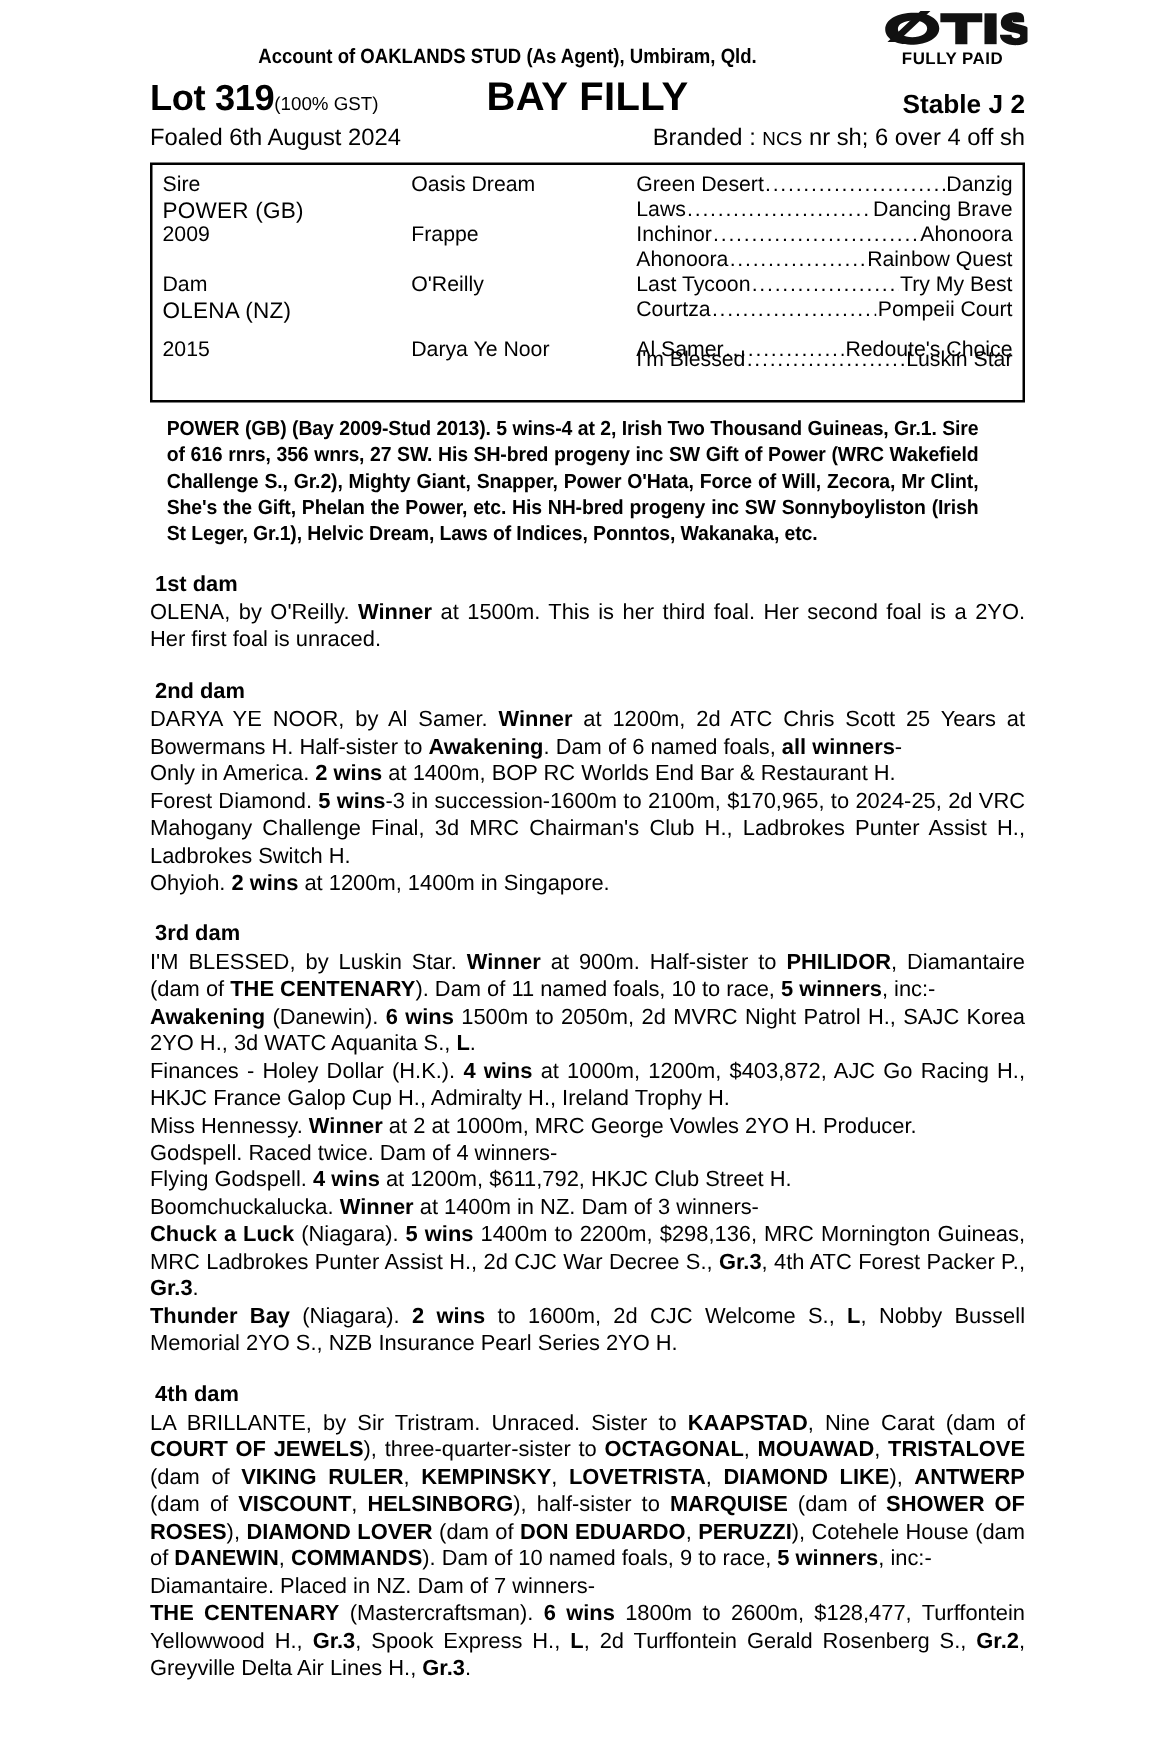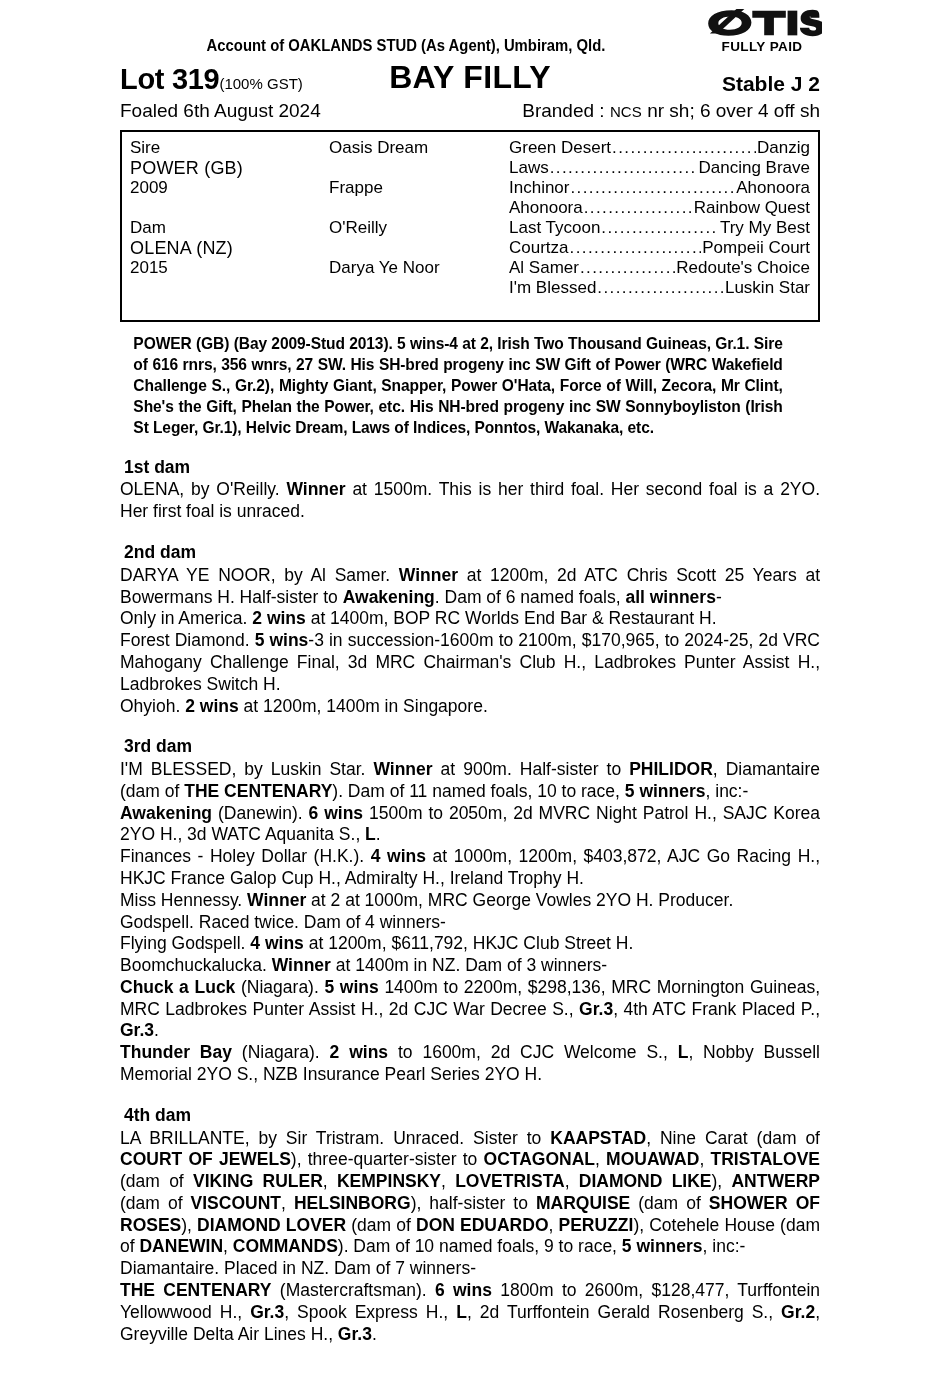--- a/index.html
+++ b/index.html
@@ -302,21 +302,21 @@
       </div>
       <div class="ped-row" style="top: 104px;">
         <div class="ped-c1 ped-bold">OLENA (NZ)</div>
         <div class="ped-c2"></div>
         <div class="ped-c3">
           <span class="gp-name">Courtza</span>
           <span class="gp-dots">........................................................................................................................</span>
           <span class="gp-sire">Pompeii Court</span>
         </div>
       </div>
-      <div class="ped-row" style="top: 124px;">
+      <div class="ped-row" style="top: 136px;">
         <div class="ped-c1">2015</div>
         <div class="ped-c2">Darya Ye Noor</div>
         <div class="ped-c3">
           <span class="gp-name">Al Samer</span>
           <span class="gp-dots">........................................................................................................................</span>
           <span class="gp-sire">Redoute's Choice</span>
         </div>
       </div>
       <div class="ped-row" style="top: 144px;">
         <div class="ped-c1"></div>
@@ -345,21 +345,21 @@
       </div>
       <div class="dam-sec">
         <div class="dam-head">3rd dam</div>
         <p class="ln lvl0"><span>I'M BLESSED, by Luskin Star. </span><b>Winner</b><span> at 900m. Half-sister to </span><b>PHILIDOR</b><span>, Diamantaire (dam of </span><b>THE CENTENARY</b><span>). Dam of 11 named foals, 10 to race, </span><b>5 winners</b><span>, inc:-</span></p>
         <p class="ln lvl1"><b>Awakening</b><span> (Danewin). </span><b>6 wins</b><span> 1500m to 2050m, 2d MVRC Night Patrol H., SAJC Korea 2YO H., 3d WATC Aquanita S., </span><b>L</b><span>.</span></p>
         <p class="ln lvl1"><span>Finances - Holey Dollar (H.K.). </span><b>4 wins</b><span> at 1000m, 1200m, $403,872, AJC Go Racing H., HKJC France Galop Cup H., Admiralty H., Ireland Trophy H.</span></p>
         <p class="ln lvl1"><span>Miss Hennessy. </span><b>Winner</b><span> at 2 at 1000m, MRC George Vowles 2YO H. Producer.</span></p>
         <p class="ln lvl1"><span>Godspell. Raced twice. Dam of 4 winners-</span></p>
         <p class="ln lvl2"><span>Flying Godspell. </span><b>4 wins</b><span> at 1200m, $611,792, HKJC Club Street H.</span></p>
         <p class="ln lvl2"><span>Boomchuckalucka. </span><b>Winner</b><span> at 1400m in NZ. Dam of 3 winners-</span></p>
-        <p class="ln lvl3"><b>Chuck a Luck</b><span> (Niagara). </span><b>5 wins</b><span> 1400m to 2200m, $298,136, MRC Mornington Guineas, MRC Ladbrokes Punter Assist H., 2d CJC War Decree S., </span><b>Gr.3</b><span>, 4th ATC Frank Placed P., </span><b>Gr.3</b><span>.</span></p>
+        <p class="ln lvl3"><b>Chuck a Luck</b><span> (Niagara). </span><b>5 wins</b><span> 1400m to 2200m, $298,136, MRC Mornington Guineas, MRC Ladbrokes Punter Assist H., 2d CJC War Decree S., </span><b>Gr.3</b><span>, 4th ATC Forest Packer P., </span><b>Gr.3</b><span>.</span></p>
         <p class="ln lvl3"><b>Thunder Bay</b><span> (Niagara). </span><b>2 wins</b><span> to 1600m, 2d CJC Welcome S., </span><b>L</b><span>, Nobby Bussell Memorial 2YO S., NZB Insurance Pearl Series 2YO H.</span></p>
       </div>
       <div class="dam-sec">
         <div class="dam-head">4th dam</div>
         <p class="ln lvl0"><span>LA BRILLANTE, by Sir Tristram. Unraced. Sister to </span><b>KAAPSTAD</b><span>, Nine Carat (dam of </span><b>COURT OF JEWELS</b><span>), three-quarter-sister to </span><b>OCTAGONAL</b><span>, </span><b>MOUAWAD</b><span>, </span><b>TRISTALOVE</b><span> (dam of </span><b>VIKING RULER</b><span>, </span><b>KEMPINSKY</b><span>, </span><b>LOVETRISTA</b><span>, </span><b>DIAMOND LIKE</b><span>), </span><b>ANTWERP</b><span> (dam of </span><b>VISCOUNT</b><span>, </span><b>HELSINBORG</b><span>), half-sister to </span><b>MARQUISE</b><span> (dam of </span><b>SHOWER OF ROSES</b><span>), </span><b>DIAMOND LOVER</b><span> (dam of </span><b>DON EDUARDO</b><span>, </span><b>PERUZZI</b><span>), Cotehele House (dam of </span><b>DANEWIN</b><span>, </span><b>COMMANDS</b><span>). Dam of 10 named foals, 9 to race, </span><b>5 winners</b><span>, inc:-</span></p>
         <p class="ln lvl1"><span>Diamantaire. Placed in NZ. Dam of 7 winners-</span></p>
         <p class="ln lvl2"><b>THE CENTENARY</b><span> (Mastercraftsman). </span><b>6 wins</b><span> 1800m to 2600m, $128,477, Turffontein Yellowwood H., </span><b>Gr.3</b><span>, Spook Express H., </span><b>L</b><span>, 2d Turffontein Gerald Rosenberg S., </span><b>Gr.2</b><span>, Greyville Delta Air Lines H., </span><b>Gr.3</b><span>.</span></p>
       </div>
     </div>
 

